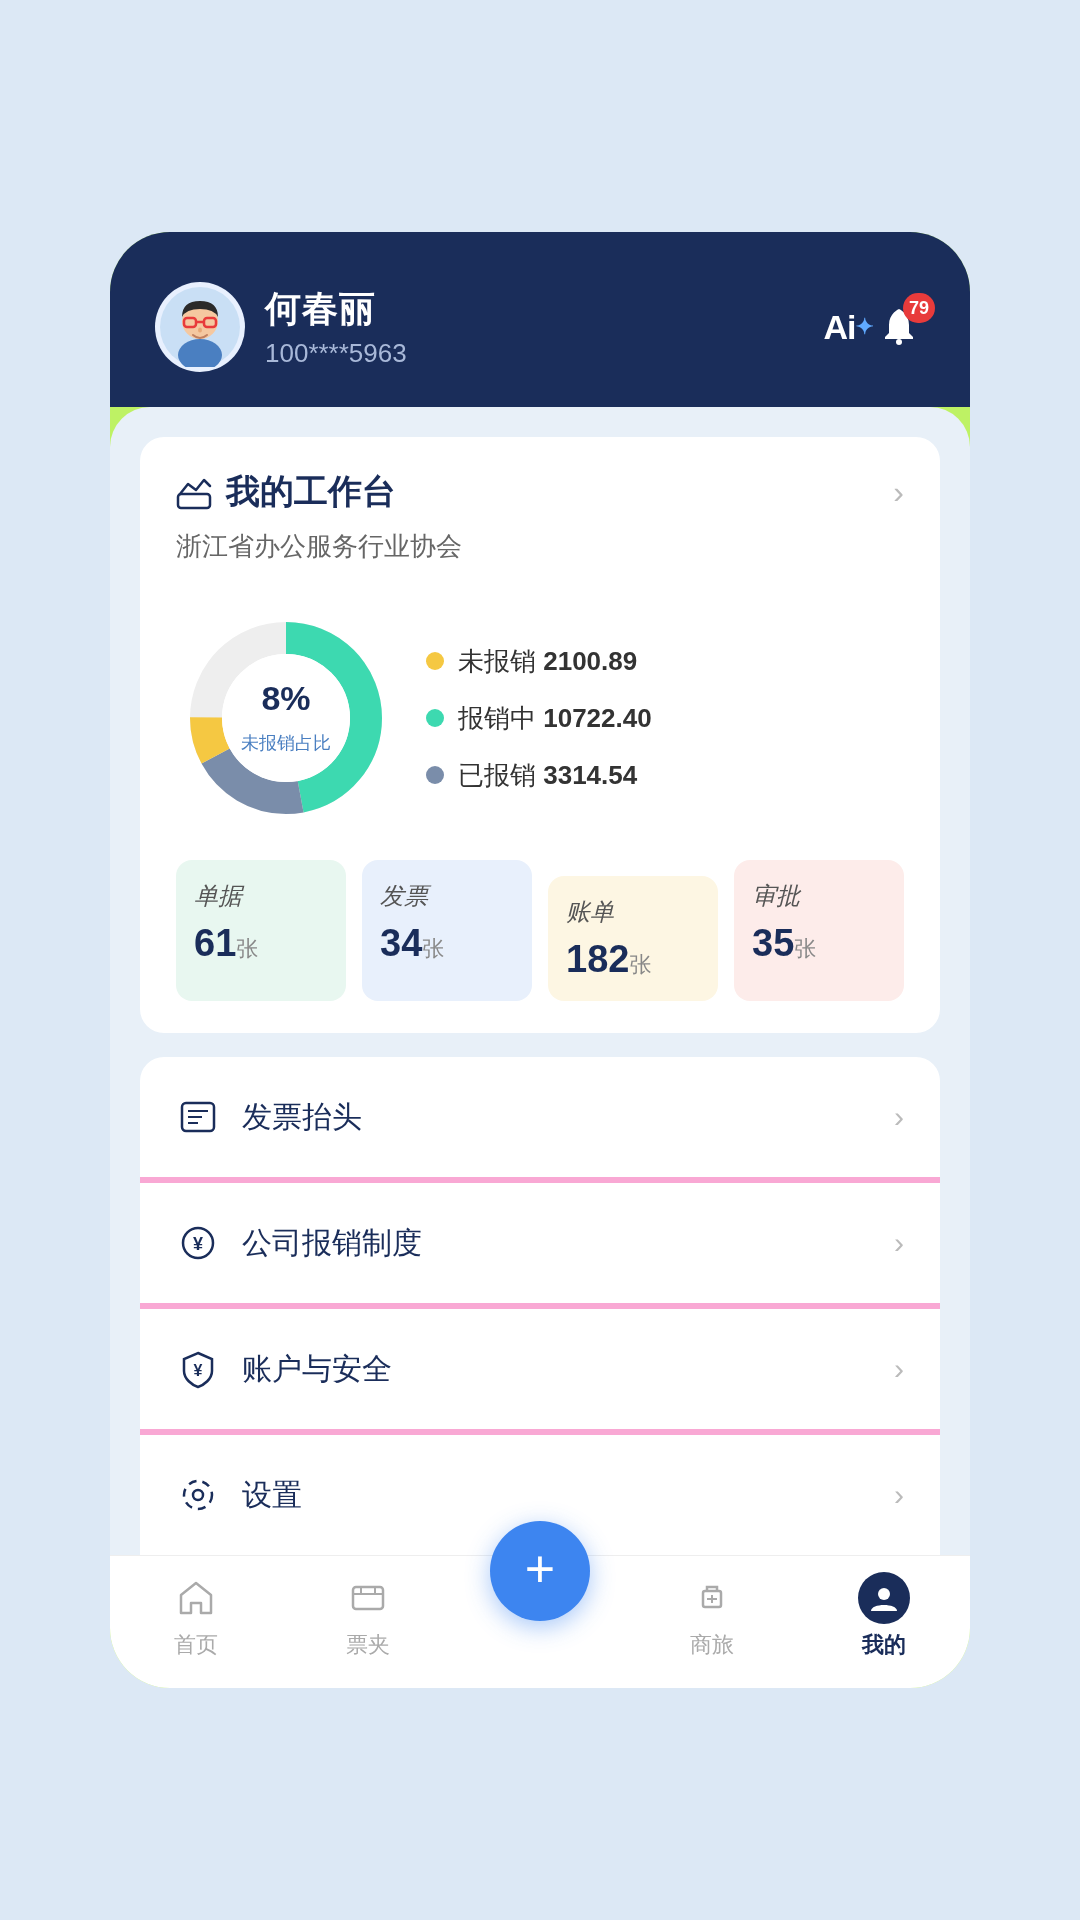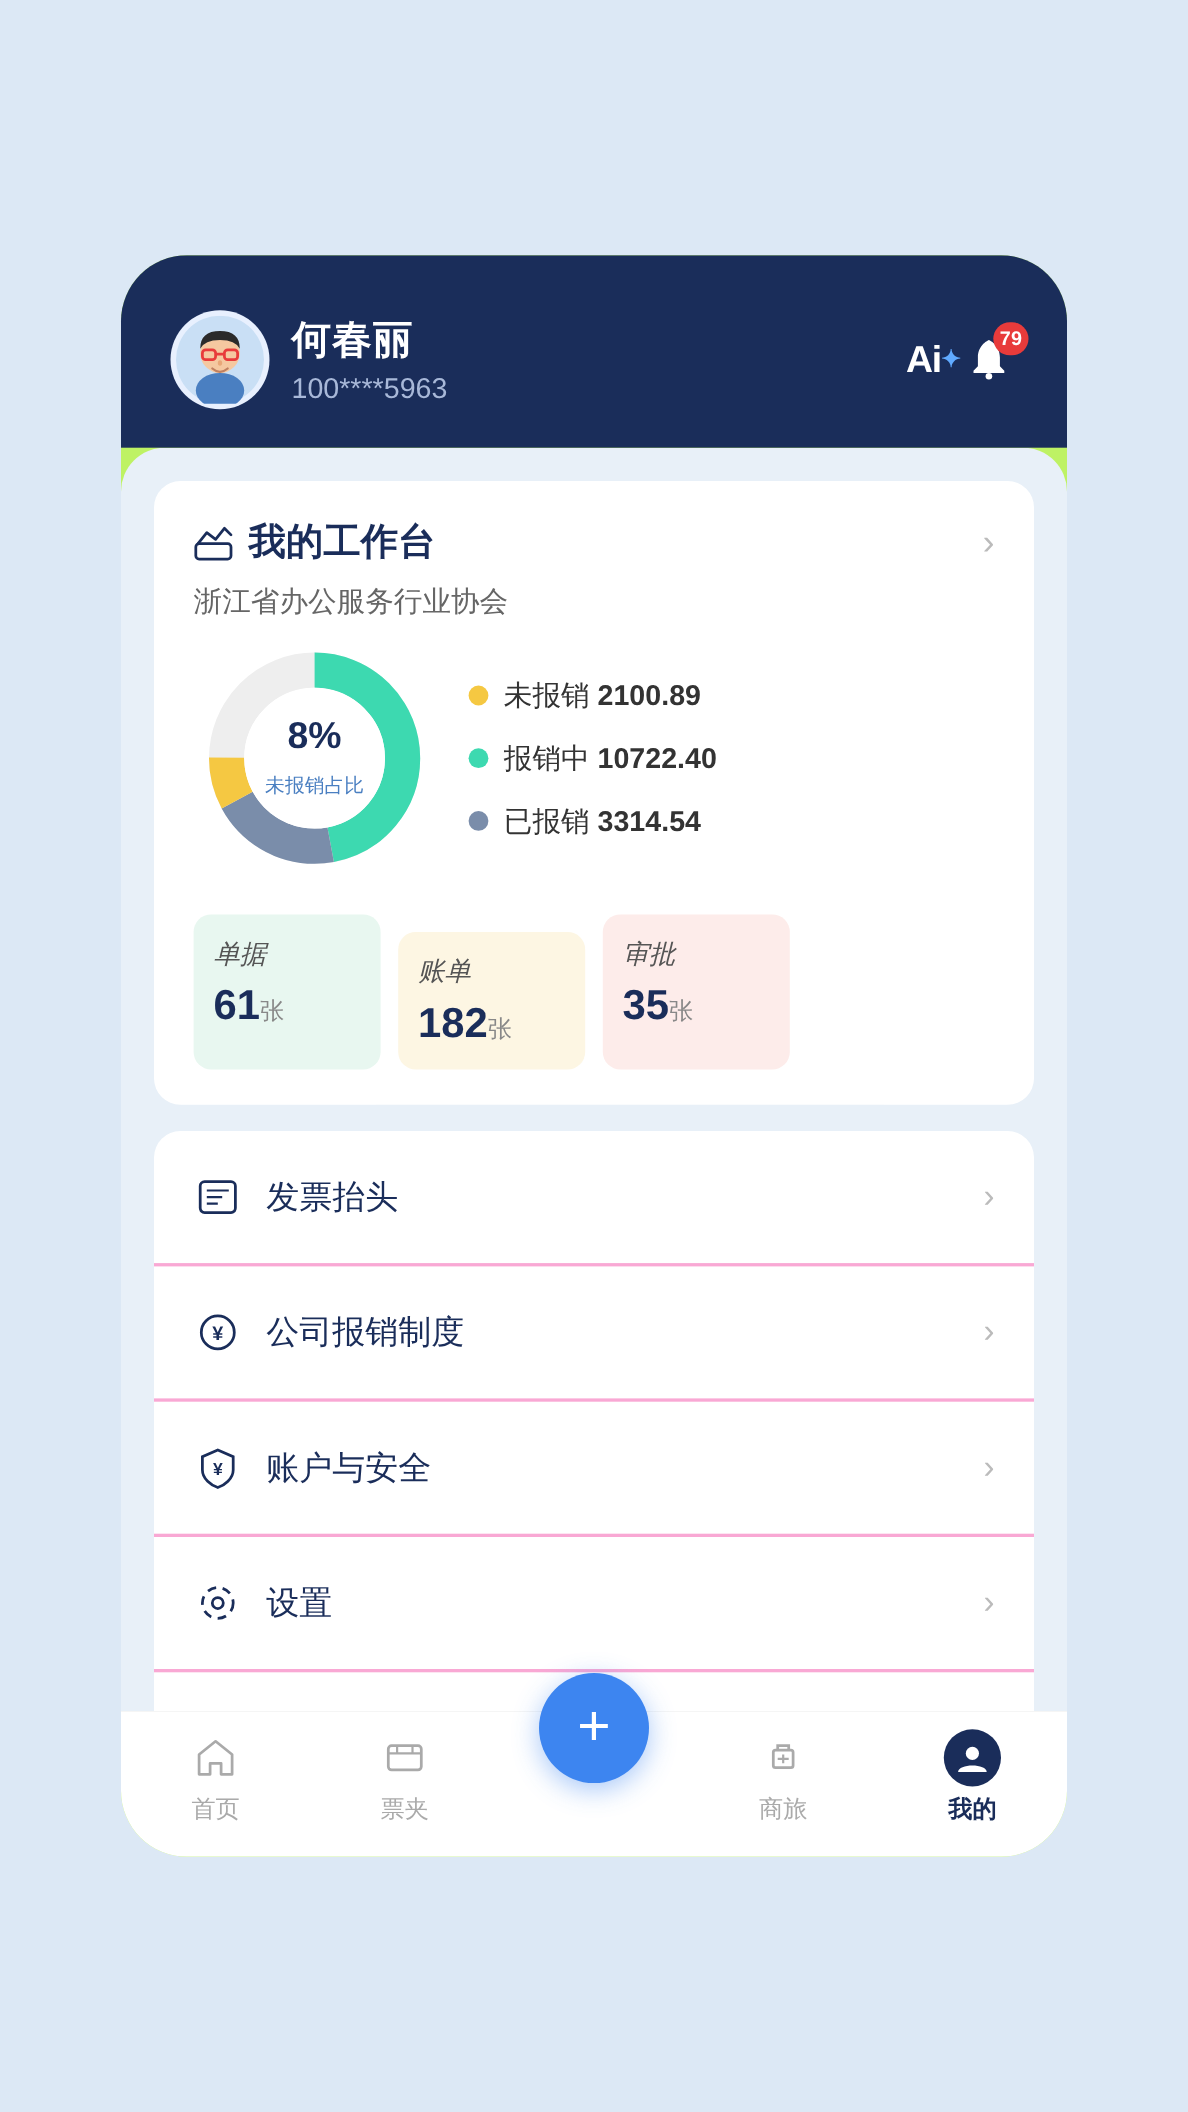--- a/index.html
+++ b/index.html
@@ -153,21 +153,21 @@
       align-items: center;
       justify-content: center;
     }
     .chevron-right {
       color: #bbb;
       font-size: 32px;
     }
     .company-name {
       font-size: 26px;
       color: #666;
-      margin-bottom: 15px;
+      margin-bottom: 44px;
     }
 
     
     .chart-area {
       display: flex;
       align-items: center;
       gap: 30px;
       margin-bottom: 32px;
     }
     .donut-wrap {
@@ -252,21 +252,21 @@
       background: #fff;
       border-radius: 24px;
       overflow: hidden;
       margin-bottom: 24px;
     }
     .menu-item {
       display: flex;
       align-items: center;
       justify-content: space-between;
       padding: 38px 36px;
-      border-bottom: 3px solid #f9a8d4;
+      border-bottom: 6px solid #f9a8d4;
       cursor: pointer;
     }
     .menu-item:last-child {
       border-bottom: none;
       gap: 44px;
     }
     .menu-left {
       display: flex;
       align-items: center;
       gap: 22px;
@@ -460,20 +460,24 @@
             <div class="legend-dot" style="background:#7a8daa;"></div>
             <span>已报销 <span class="legend-value">3314.54</span></span>
           </div>
         </div>
       </div>
 
       <div class="stats-row">
         <div class="stat-card stat-green">
           <div class="stat-label">单据</div>
           <div class="stat-value">61<span class="stat-unit">张</span></div>
+        </div>
+        <div class="stat-card stat-blue">
+          <div class="stat-label">发票</div>
+          <div class="stat-value">34<span class="stat-unit">张</span></div>
         </div>
         <div class="stat-card stat-yellow">
           <div class="stat-label">账单</div>
           <div class="stat-value">182<span class="stat-unit">张</span></div>
         </div>
         <div class="stat-card stat-pink">
           <div class="stat-label">审批</div>
           <div class="stat-value">35<span class="stat-unit">张</span></div>
         </div>
       </div>

